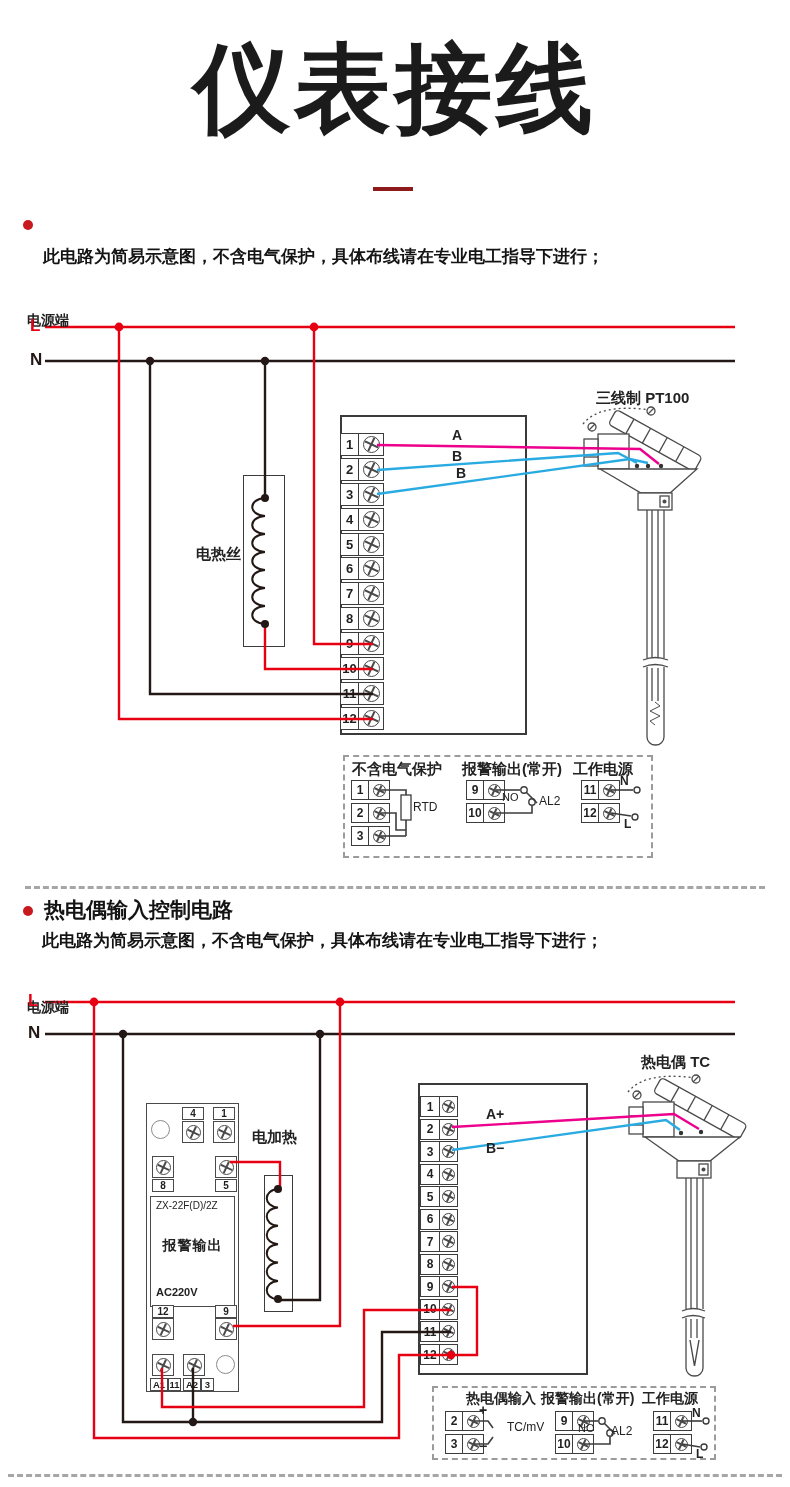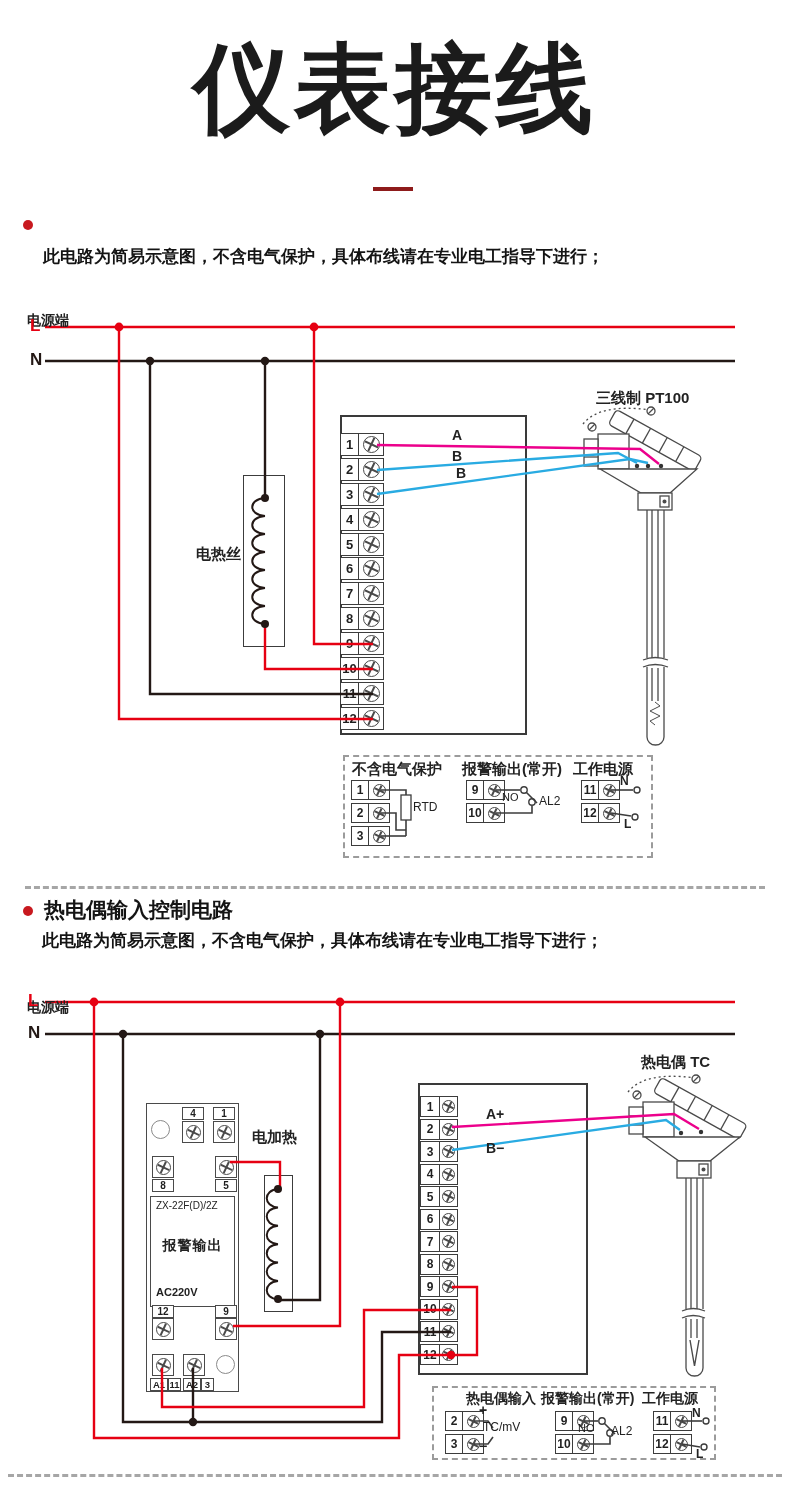--- a/index.html
+++ b/index.html
@@ -450,21 +450,21 @@
 
       <div class="trow">
         <span class="tnum">12</span>
         <span class="tscrew">
           <span class="screw s13"></span>
         </span>
       </div>
     </div>
   <div class="small-label plus txt" style="left:479px;top:1402px;">+</div>
   <div class="small-label plus txt" style="left:479px;top:1438px;">−</div>
-  <div class="small-label txt" style="left:483px;top:1420px;">TC/mV</div>
+  <div class="small-label txt" style="left:507px;top:1420px;">TC/mV</div>
   <div class="small-label tiny txt" style="left:578px;top:1422px;">NO</div>
   <div class="small-label txt" style="left:611px;top:1424px;">AL2</div>
   <div class="small-label bold txt" style="left:692px;top:1406px;">N</div>
   <div class="small-label bold txt" style="left:696px;top:1447px;">L</div>
 
   <div class="dash-sep" style="left:8px;top:1474px;width:774px;"></div>
 
   <svg class="overlay" viewBox="0 0 790 1487">
 
     <g stroke="#4a4a4a" stroke-width="1.3" fill="#fff">

